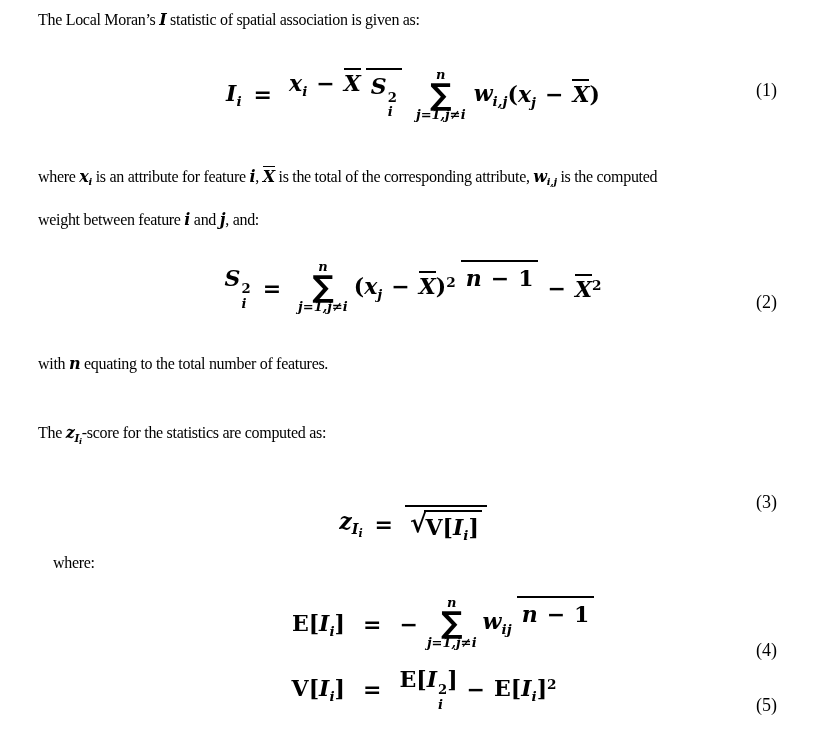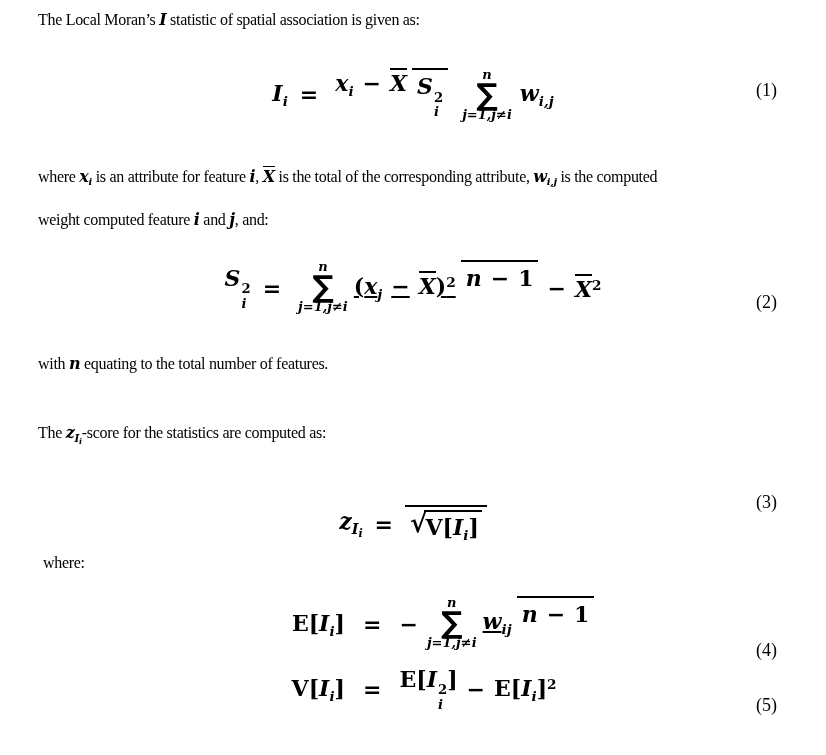--- a/index.html
+++ b/index.html
@@ -39,21 +39,21 @@
   .neg{margin-right:4px;}
 
   .frac{display:inline-flex;flex-direction:row;align-items:stretch;vertical-align:middle;}
   .fnum{display:block;text-align:center;padding:0 5px 3px;white-space:nowrap;}
   .fden{display:block;text-align:center;border-top:2px solid #000;padding:3px 5px 0;white-space:nowrap;}
 
   .sum{display:inline-flex;flex-direction:column;align-items:center;line-height:1;margin:0 8px 0 14px;vertical-align:middle;text-align:center;}
   .sum .lim{font-size:13px;}
   .sum .sig{font-size:30px;line-height:0.9;font-family:"DejaVu Sans",sans-serif;font-weight:bold;font-style:normal;}
   .fnum .sum{margin:0 6px 0 0;}
-  .vamid{vertical-align:middle;text-decoration:underline;}
+  .vamid{vertical-align:middle;}
 
   .sqrt{display:inline-flex;align-items:flex-start;}
   .radix{font-size:1.2em;line-height:1;font-style:normal;}
   .radbody{display:inline-block;border-top:2px solid #000;padding:2px 3px 0 1px;margin-left:-3px;white-space:nowrap;}
 
   
   .align{position:absolute;left:60px;right:0;top:596px;display:grid;
     grid-template-columns:max-content max-content max-content;
     justify-content:center;align-items:center;column-gap:18px;row-gap:14px;font-size:22px;}
   .cell-r{justify-self:end;white-space:nowrap;}
@@ -76,26 +76,27 @@
             <span class="mn">2</span>
             <span class="mi">i</span>
           </span></span>
     </span>
     <span class="sum">
         <span class="lim mi">n</span>
         <span class="sig">∑</span>
         <span class="lim mi">j=1,j≠i</span>
       </span>
     <span class="t"><span class="mi">w</span><span class="mi sb">i,j</span></span>
+    <span class="t"><span class="mn">(</span><span class="mi">x</span><span class="mi sb">j</span><span class="mn op">−</span><span class="mi ov">X</span><span class="mn">)</span></span>
   </div>
   <div class="eqno" style="top:80px">(1)</div>
 
   <div class="para multi" style="top:158px">
     <div class="pline"><span>where </span><span class="mi">x</span><span class="mi sb">i</span><span> is an attribute for feature </span><span class="mi">i</span><span>, </span><span class="mi ov">X</span><span> is the total of the corresponding attribute, </span><span class="mi">w</span><span class="mi sb">i,j</span><span> is the computed</span></div>
-    <div class="pline"><span>weight computed feature </span><span class="mi">i</span><span> and </span><span class="mi">j</span><span>, and:</span></div>
+    <div class="pline"><span>weight between feature </span><span class="mi">i</span><span> and </span><span class="mi">j</span><span>, and:</span></div>
   </div>
 
   <div class="eqrow" style="top:234px;height:108px">
     <span class="t"><span class="mi">S</span><span class="ss">
           <span class="mn">2</span>
           <span class="mi">i</span>
         </span></span>
     <span class="mn rel">=</span>
     <span class="frac">
       <span class="fnum"><span class="sum">
@@ -119,21 +120,21 @@
     <span class="mn rel">=</span>
     <span class="frac">
       <span class="fden"><span class="sqrt">
             <span class="mn radix">√</span>
             <span class="radbody"><span class="mn">V</span><span class="mn">[</span><span class="mi">I</span><span class="mi sb">i</span><span class="mn">]</span></span>
           </span></span>
     </span>
   </div>
   <div class="eqno" style="top:492px">(3)</div>
 
-  <div class="para" style="top:551px;left:43px"><span>where:</span></div>
+  <div class="para" style="top:551px;left:53px"><span>where:</span></div>
 
   <div class="align">
     <span class="cell-r"><span class="mn">E</span><span class="mn">[</span><span class="mi">I</span><span class="mi sb">i</span><span class="mn">]</span></span>
     <span class="mn cell-c">=</span>
     <span class="cell-l">
         <span class="mn neg">−</span>
         <span class="frac">
           <span class="fnum"><span class="sum">
               <span class="lim mi">n</span>
               <span class="sig">∑</span>

